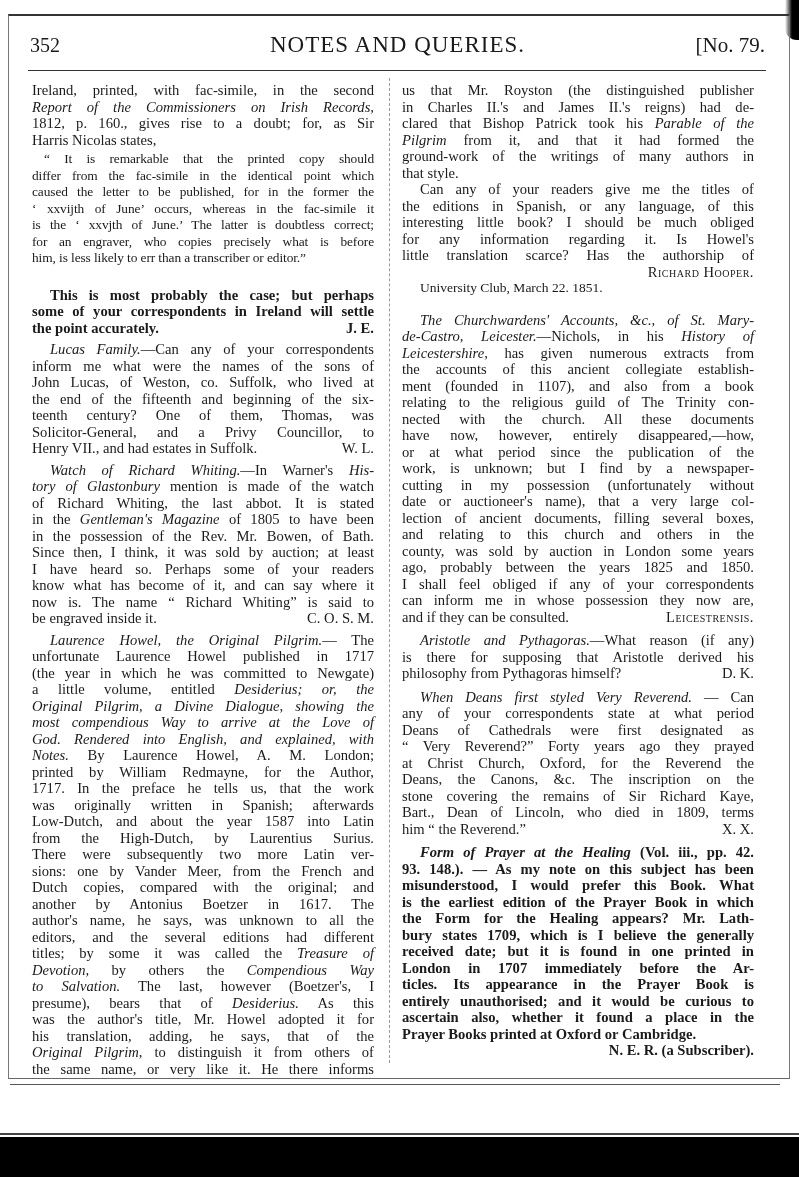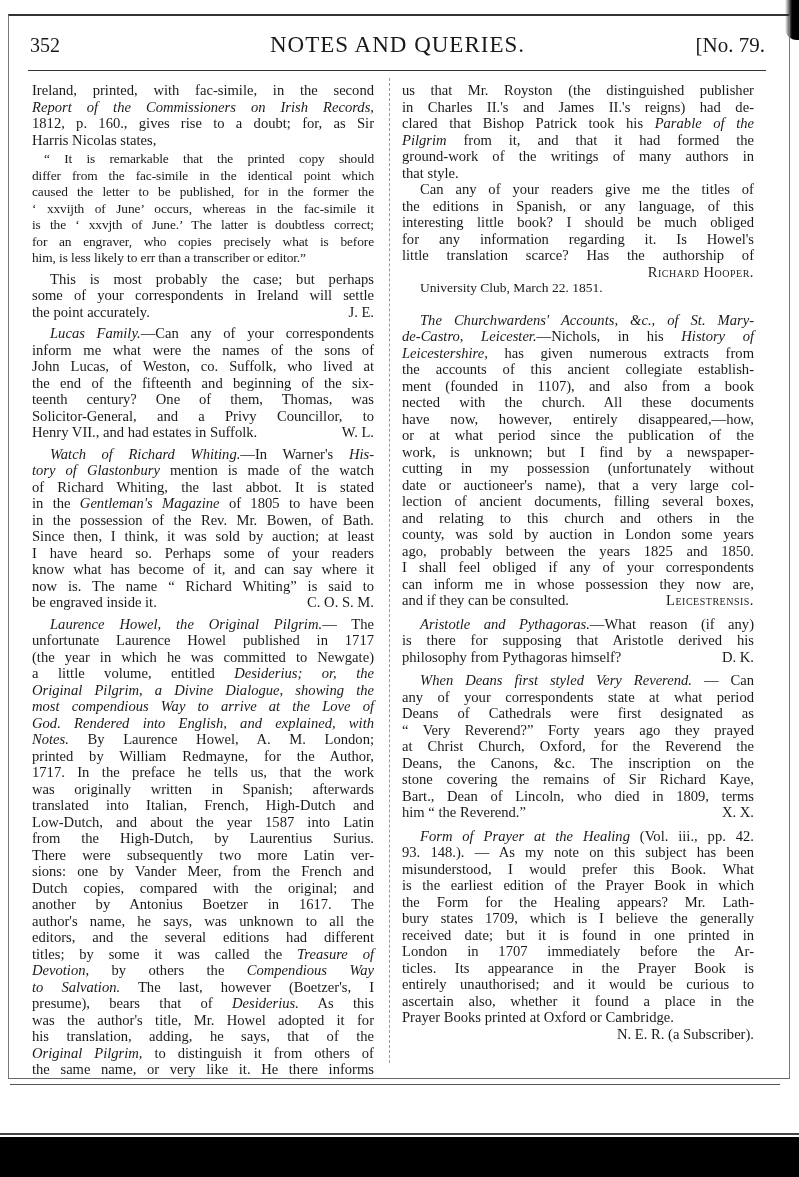--- a/index.html
+++ b/index.html
@@ -50,21 +50,21 @@
     <span class="line last">Harris Nicolas states,</span>
     <div class="quote" style="margin-top:3px;">
       <span class="line" style="padding-left:12px;">“ It is remarkable that the printed copy should</span>
       <span class="line">differ from the fac-simile in the identical point which</span>
       <span class="line">caused the letter to be published, for in the former the</span>
       <span class="line">‘ xxvijth of June’ occurs, whereas in the fac-simile it</span>
       <span class="line">is the ‘ xxvjth of June.’ The latter is doubtless correct;</span>
       <span class="line">for an engraver, who copies precisely what is before</span>
       <span class="line last">him, is less likely to err than a transcriber or editor.”</span>
     </div>
-    <div style="margin-top:4px;">
+    <div style="margin-top:20px;font-weight:bold;">
       <span class="line ind">This is most probably the case; but perhaps</span>
       <span class="line">some of your correspondents in Ireland will settle</span>
       <span class="line sigrow">
           <span>the point accurately.</span>
           <span>J. E.</span>
         </span>
     </div>
   </div>
 
   <div class="para">
@@ -101,21 +101,20 @@
     <span class="line">unfortunate Laurence Howel published in 1717</span>
     <span class="line">(the year in which he was committed to Newgate)</span>
     <span class="line"><span>a little volume, entitled</span> <i>Desiderius; or, the</i></span>
     <span class="line"><i>Original Pilgrim, a Divine Dialogue, showing the</i></span>
     <span class="line"><i>most compendious Way to arrive at the Love of</i></span>
     <span class="line"><i>God. Rendered into English, and explained, with</i></span>
     <span class="line"><i>Notes.</i> <span>By Laurence Howel, A. M. London;</span></span>
     <span class="line">printed by William Redmayne, for the Author,</span>
     <span class="line">1717. In the preface he tells us, that the work</span>
     <span class="line">was originally written in Spanish; afterwards</span>
-    <span class="line">translated into Italian, French, High-Dutch and</span>
     <span class="line">Low-Dutch, and about the year 1587 into Latin</span>
     <span class="line">from the High-Dutch, by Laurentius Surius.</span>
     <span class="line">There were subsequently two more Latin ver-</span>
     <span class="line">sions: one by Vander Meer, from the French and</span>
     <span class="line">Dutch copies, compared with the original; and</span>
     <span class="line">another by Antonius Boetzer in 1617. The</span>
     <span class="line">author's name, he says, was unknown to all the</span>
     <span class="line">editors, and the several editions had different</span>
     <span class="line"><span>titles; by some it was called the</span> <i>Treasure of</i></span>
     <span class="line"><i>Devotion,</i> <span>by others the</span> <i>Compendious Way</i></span>
@@ -144,20 +143,21 @@
     <span class="line sig sc">Richard Hooper.</span>
     <span class="line last ind" style="font-size:13.5px;">University Club, March 22. 1851.</span>
   </div>
 
   <div class="para" style="margin-top:15px;">
     <span class="line ind"><i>The Churchwardens' Accounts, &amp;c., of St. Mary-</i></span>
     <span class="line"><i>de-Castro, Leicester.</i><span>—Nichols, in his</span> <i>History of</i></span>
     <span class="line"><i>Leicestershire,</i> <span>has given numerous extracts from</span></span>
     <span class="line">the accounts of this ancient collegiate establish-</span>
     <span class="line">ment (founded in 1107), and also from a book</span>
+    <span class="line">relating to the religious guild of The Trinity con-</span>
     <span class="line">nected with the church. All these documents</span>
     <span class="line">have now, however, entirely disappeared,—how,</span>
     <span class="line">or at what period since the publication of the</span>
     <span class="line">work, is unknown; but I find by a newspaper-</span>
     <span class="line">cutting in my possession (unfortunately without</span>
     <span class="line">date or auctioneer's name), that a very large col-</span>
     <span class="line">lection of ancient documents, filling several boxes,</span>
     <span class="line">and relating to this church and others in the</span>
     <span class="line">county, was sold by auction in London some years</span>
     <span class="line">ago, probably between the years 1825 and 1850.</span>
@@ -186,21 +186,21 @@
     <span class="line">at Christ Church, Oxford, for the Reverend the</span>
     <span class="line">Deans, the Canons, &amp;c. The inscription on the</span>
     <span class="line">stone covering the remains of Sir Richard Kaye,</span>
     <span class="line">Bart., Dean of Lincoln, who died in 1809, terms</span>
     <span class="line sigrow">
         <span>him “ the Reverend.”</span>
         <span>X. X.</span>
       </span>
   </div>
 
-  <div class="para" style="margin-top:7px;">
+  <div class="para" style="margin-top:7px;font-weight:bold;">
     <span class="line ind"><i>Form of Prayer at the Healing</i> <span>(Vol. iii., pp. 42.</span></span>
     <span class="line">93. 148.). — As my note on this subject has been</span>
     <span class="line">misunderstood, I would prefer this Book. What</span>
     <span class="line">is the earliest edition of the Prayer Book in which</span>
     <span class="line">the Form for the Healing appears? Mr. Lath-</span>
     <span class="line">bury states 1709, which is I believe the generally</span>
     <span class="line">received date; but it is found in one printed in</span>
     <span class="line">London in 1707 immediately before the Ar-</span>
     <span class="line">ticles. Its appearance in the Prayer Book is</span>
     <span class="line">entirely unauthorised; and it would be curious to</span>

